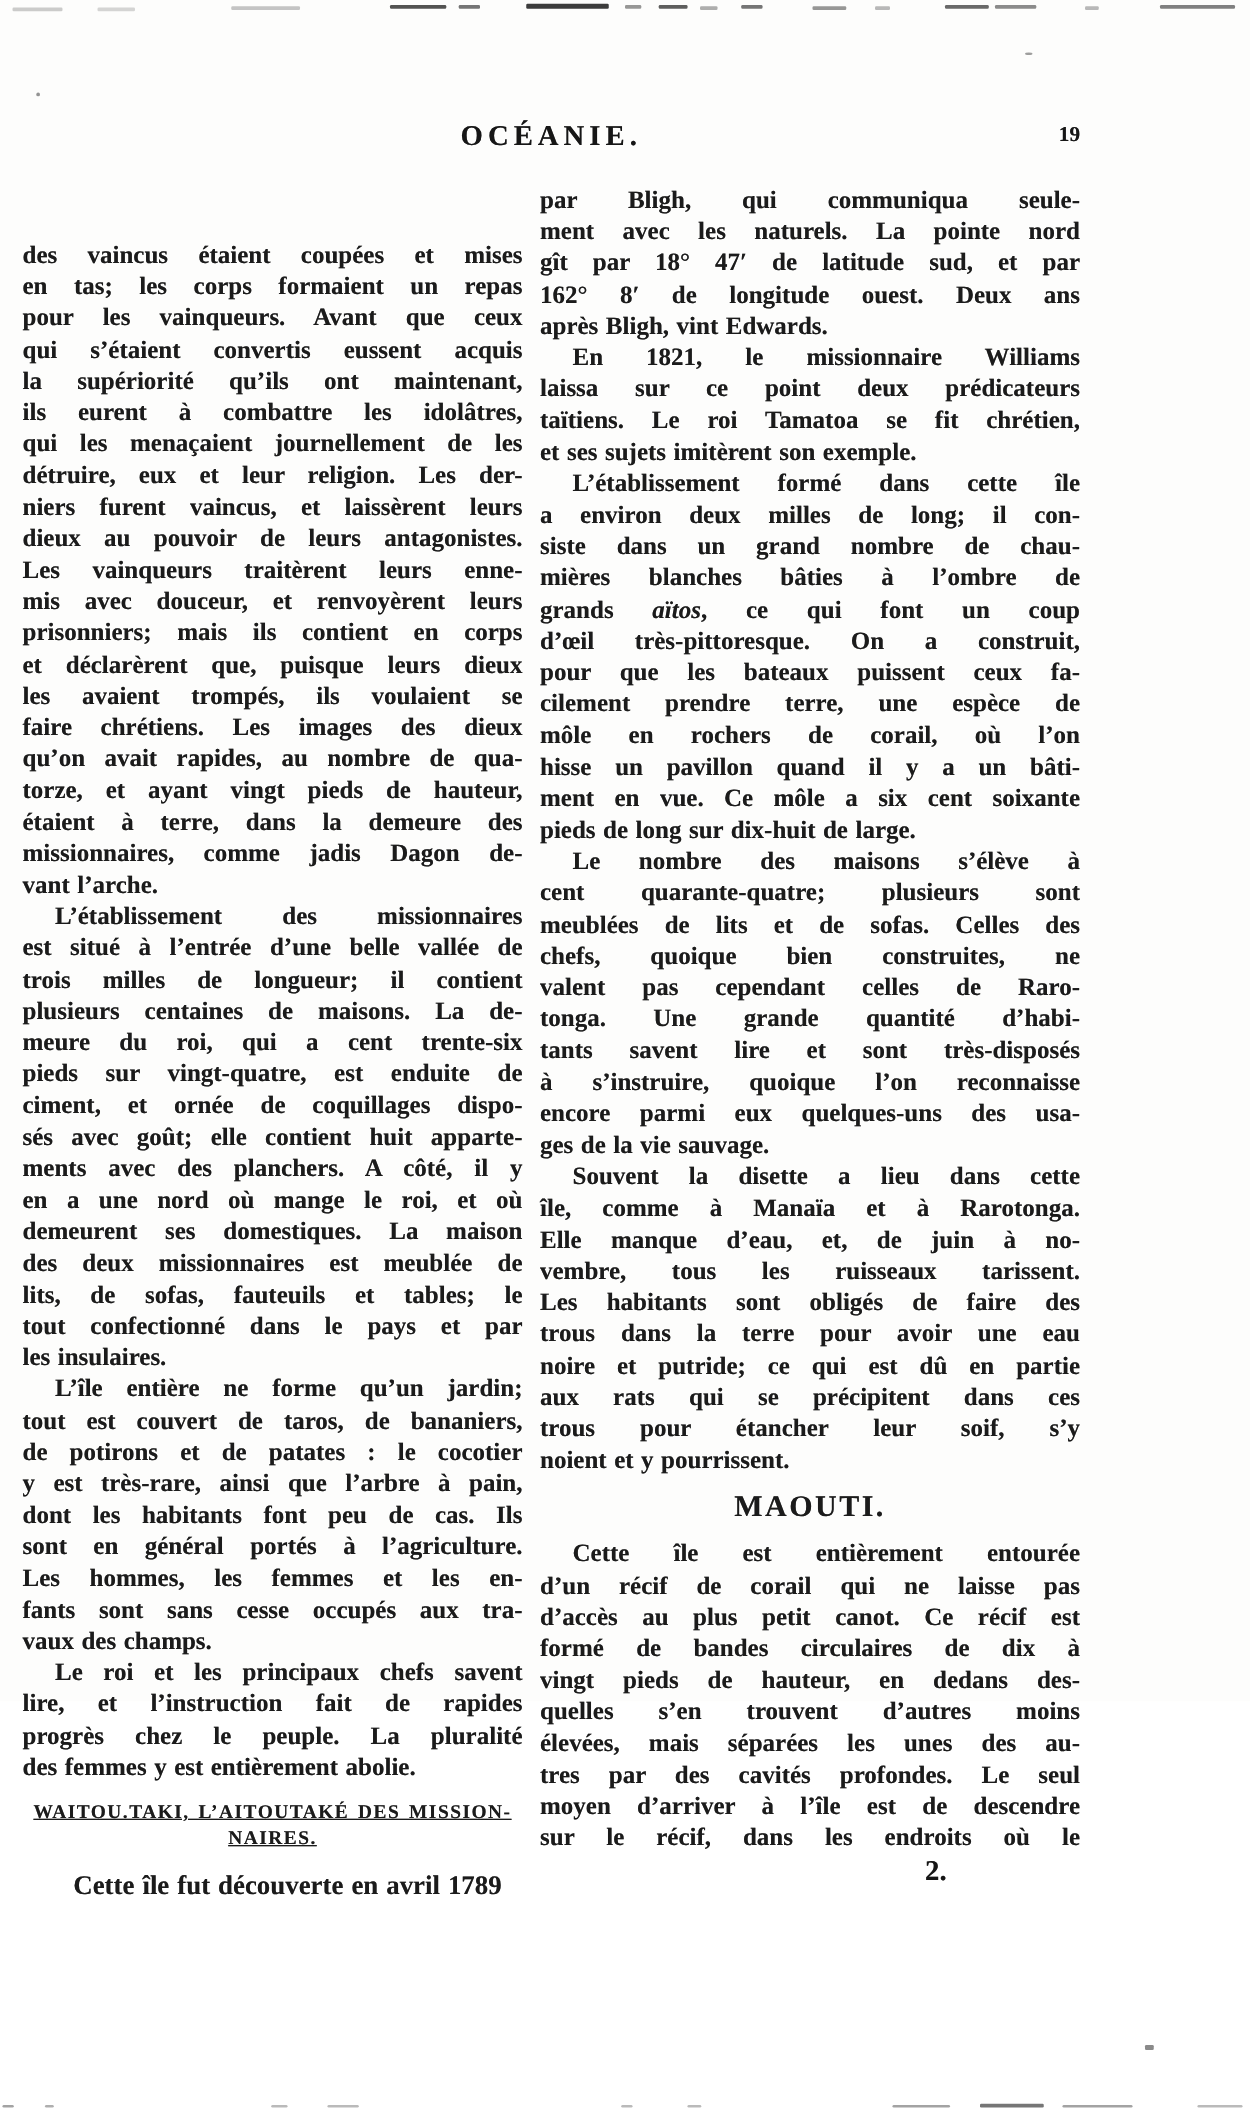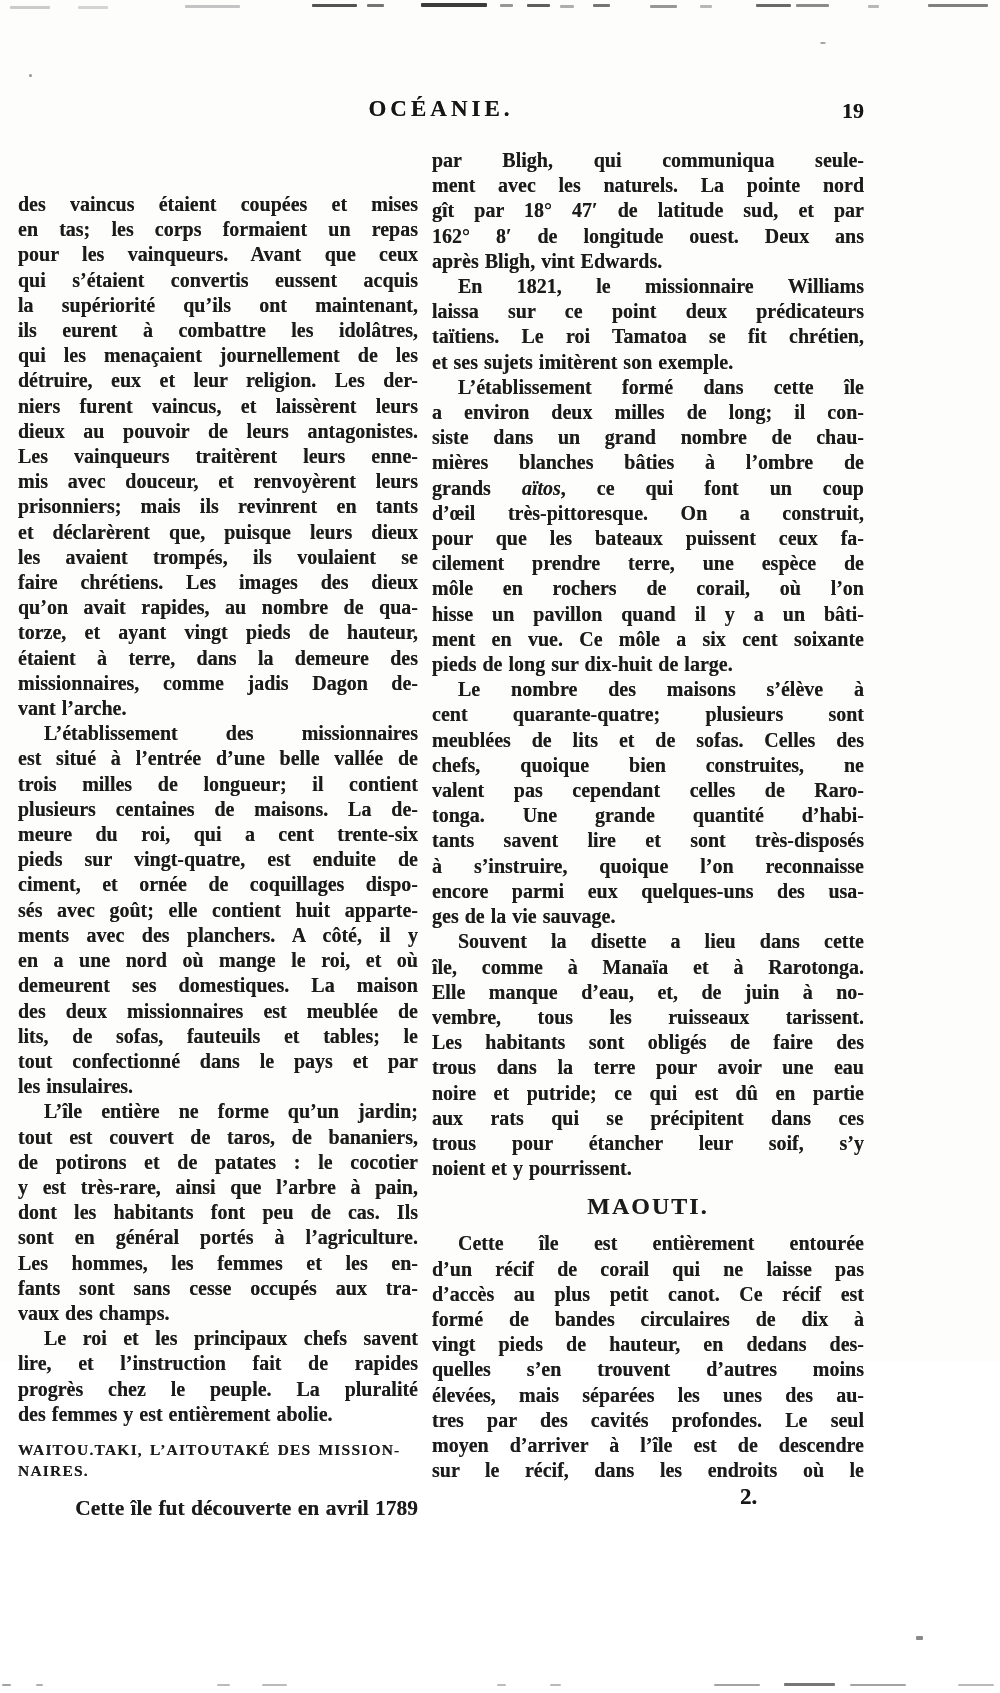--- a/index.html
+++ b/index.html
@@ -20,46 +20,46 @@
   
   .textblock{position:absolute;left:18px;top:96px;width:846px;}
   .pagehead{position:relative;height:36px;}
   .running-title{
     position:absolute;left:0;right:0;text-align:center;
     font-size:23px;font-weight:700;letter-spacing:4px;color:#161616;
     text-shadow:0 0 .5px rgba(0,0,0,.6);
   }
   .page-number{
     position:absolute;right:0;top:2px;
-    font-size:22px;font-weight:700;color:#161616;
+    font-size:17px;font-weight:700;color:#161616;
     text-shadow:0 0 .5px rgba(0,0,0,.6);
   }
   .columns{display:flex;gap:14px;margin-top:16px;}
   .col{min-width:0;}
   .col-left{width:400px;margin-top:44px;}
   .col-right{width:432px;}
   .line{
     font-size:20px;line-height:25.2px;font-weight:700;color:#1b1b1b;
     text-shadow:0 0 .45px rgba(10,10,10,.55);
     word-spacing:1px;
   }
   .line i{font-style:italic;}
   .jb{text-align:justify;text-align-last:justify;}
   .je{text-align:justify;text-align-last:left;}
   .ind{text-indent:26px;}
   .hl{
-    text-align:left;font-size:15.5px;line-height:21px;
-    letter-spacing:1.2px;word-spacing:2px;
+    text-align:center;font-size:15.5px;line-height:21px;
+    letter-spacing:1.2px;word-spacing:2px;text-decoration:underline;
   }
   .hl2{
     text-align:center;font-size:24px;line-height:26px;letter-spacing:2px;
   }
   .fl{
     font-size:21.5px;line-height:30px;text-indent:24px;
-    text-align:right;white-space:nowrap;
+    text-align:center;white-space:nowrap;
   }
   .gap{margin-top:12px;}
   .signature{
     position:absolute;left:740px;top:1484px;
     font-size:23px;font-weight:700;color:#161616;
     text-shadow:0 0 .5px rgba(0,0,0,.6);
   }
 </style>
 </head>
 <body>
@@ -99,21 +99,21 @@
           <div class="line jb">pour les vainqueurs. Avant que ceux</div>
           <div class="line jb">qui s’étaient convertis eussent acquis</div>
           <div class="line jb">la supériorité qu’ils ont maintenant,</div>
           <div class="line jb">ils eurent à combattre les idolâtres,</div>
           <div class="line jb">qui les menaçaient journellement de les</div>
           <div class="line jb">détruire, eux et leur religion. Les der-</div>
           <div class="line jb">niers furent vaincus, et laissèrent leurs</div>
           <div class="line jb">dieux au pouvoir de leurs antagonistes.</div>
           <div class="line jb">Les vainqueurs traitèrent leurs enne-</div>
           <div class="line jb">mis avec douceur, et renvoyèrent leurs</div>
-          <div class="line jb">prisonniers; mais ils revinrent en tants</div>
+          <div class="line jb">prisonniers; mais ils contient en corps</div>
           <div class="line jb">et déclarèrent que, puisque leurs dieux</div>
           <div class="line jb">les avaient trompés, ils voulaient se</div>
           <div class="line jb">faire chrétiens. Les images des dieux</div>
           <div class="line jb">qu’on avait rapides, au nombre de qua-</div>
           <div class="line jb">torze, et ayant vingt pieds de hauteur,</div>
           <div class="line jb">étaient à terre, dans la demeure des</div>
           <div class="line jb">missionnaires, comme jadis Dagon de-</div>
           <div class="line je">vant l’arche.</div>
           <div class="line jb ind">L’établissement des missionnaires</div>
           <div class="line jb">est situé à l’entrée d’une belle vallée de</div>

